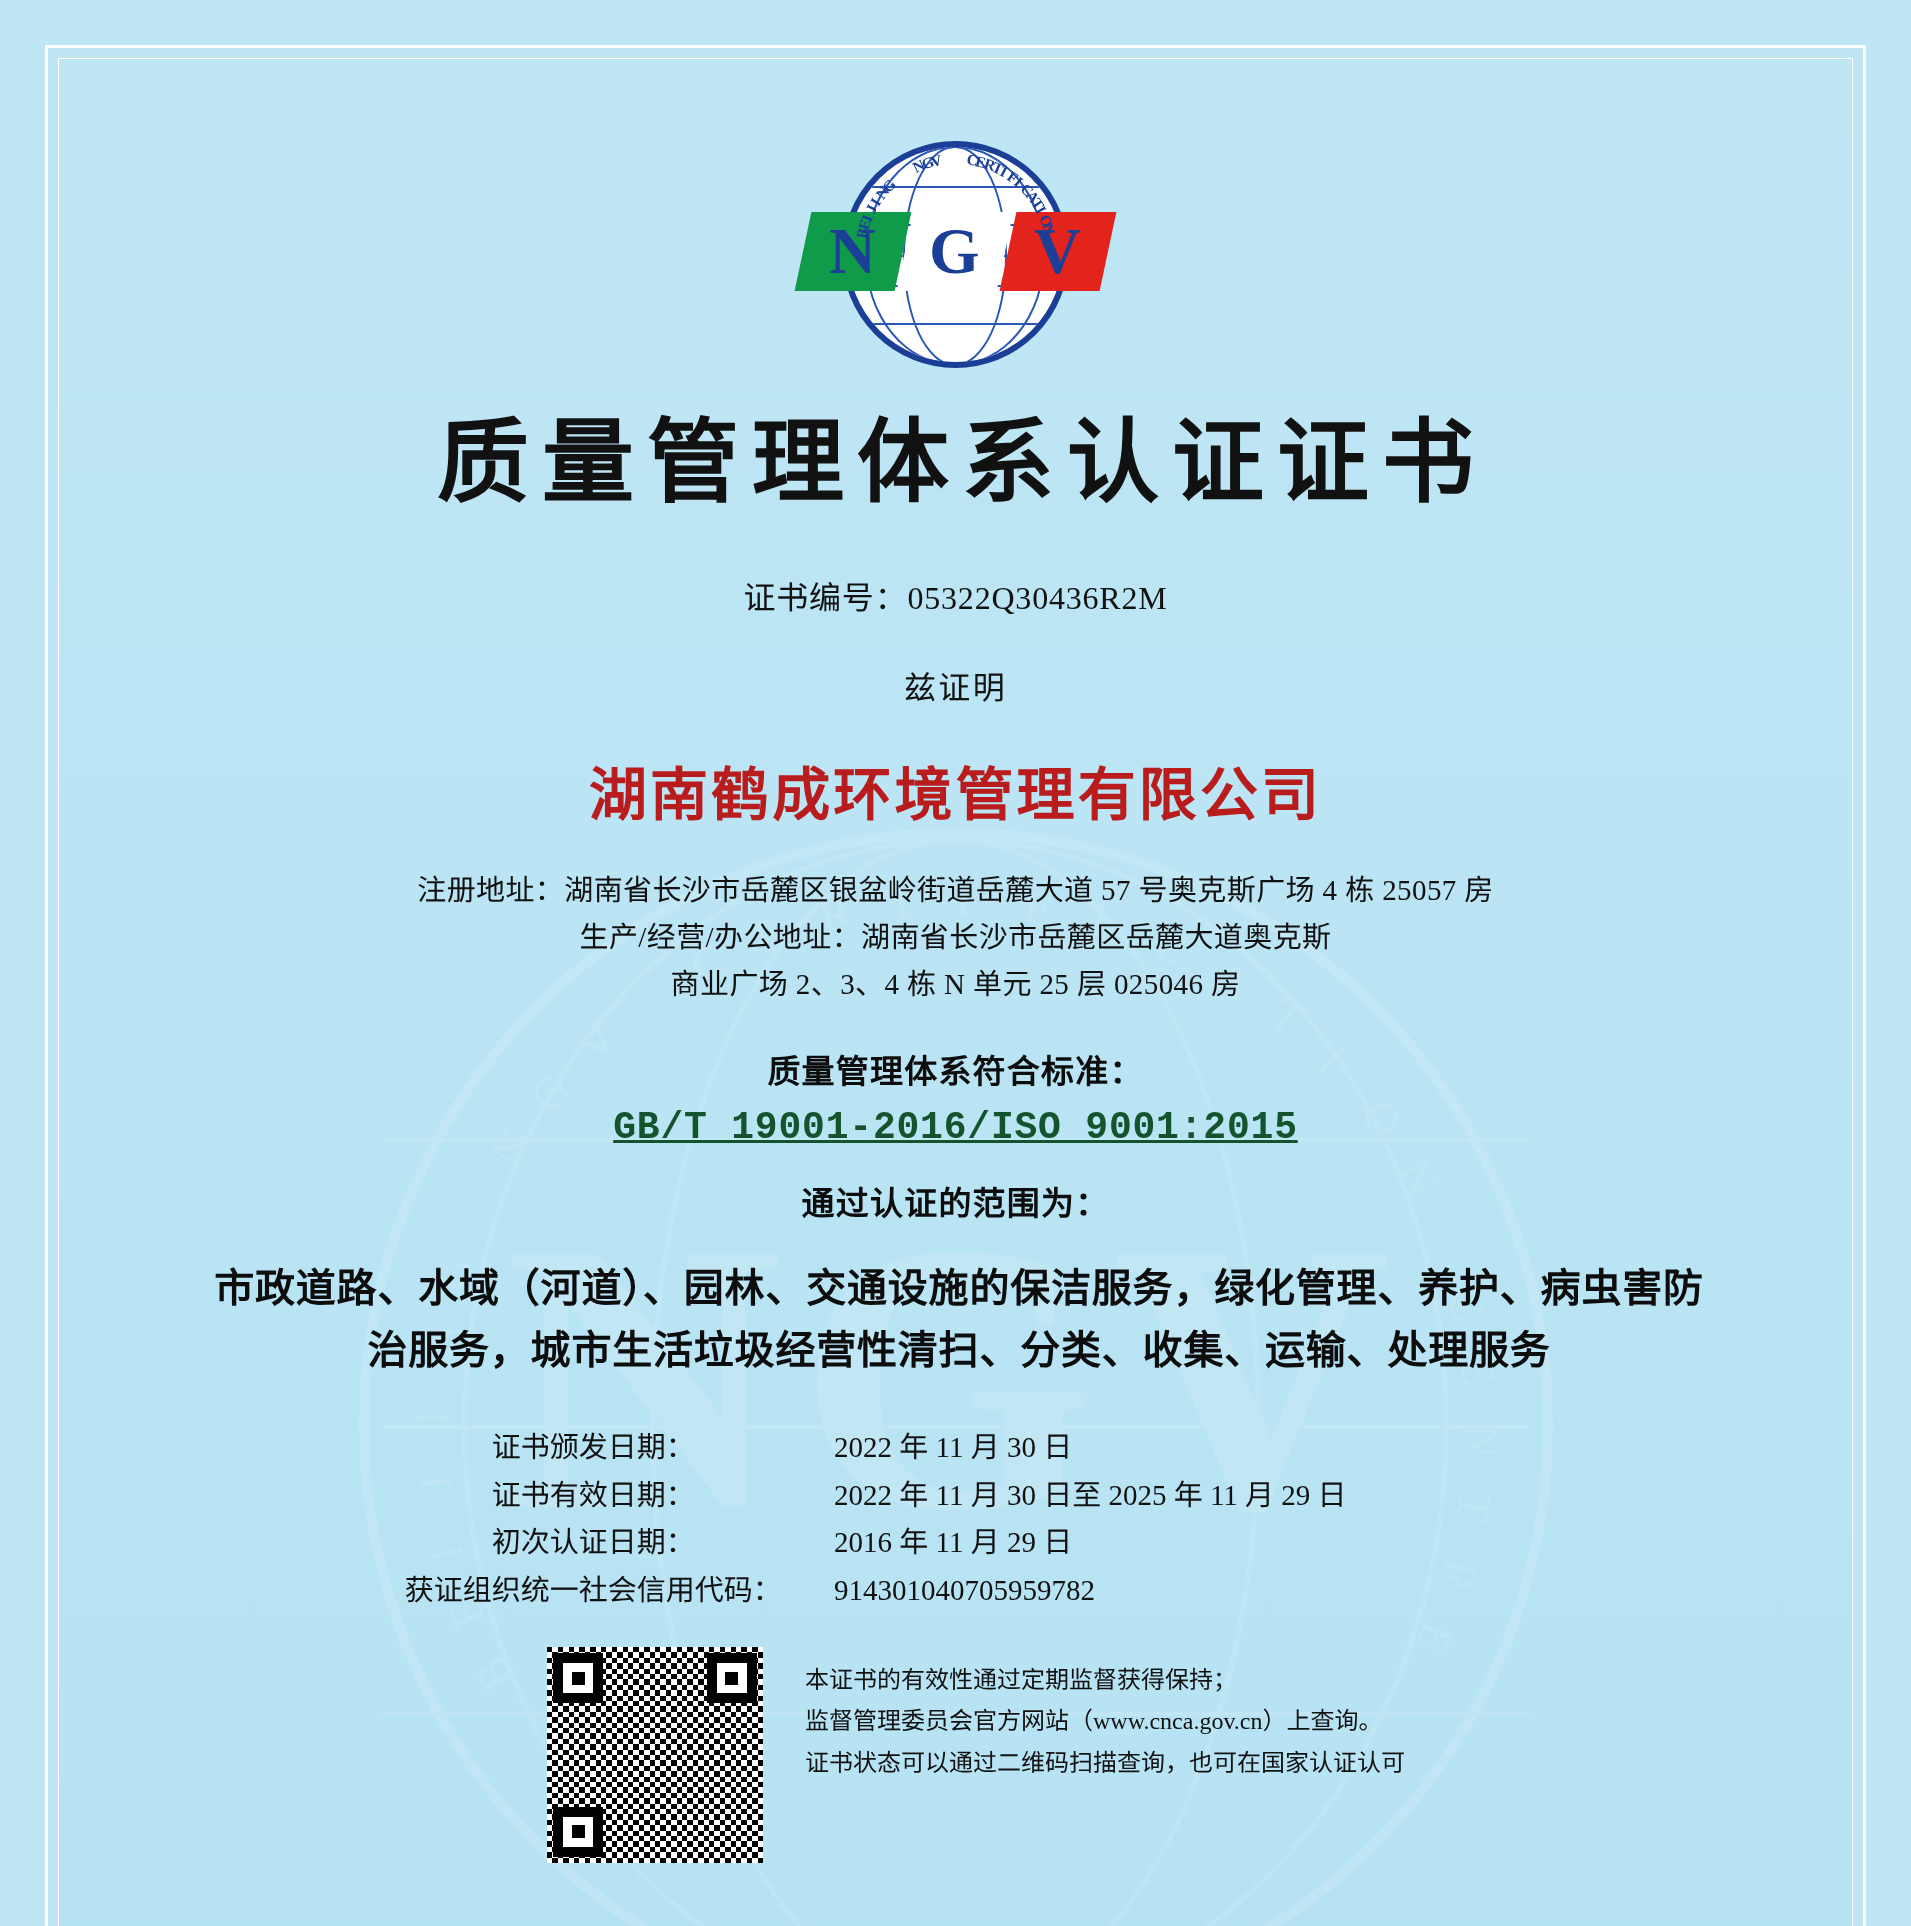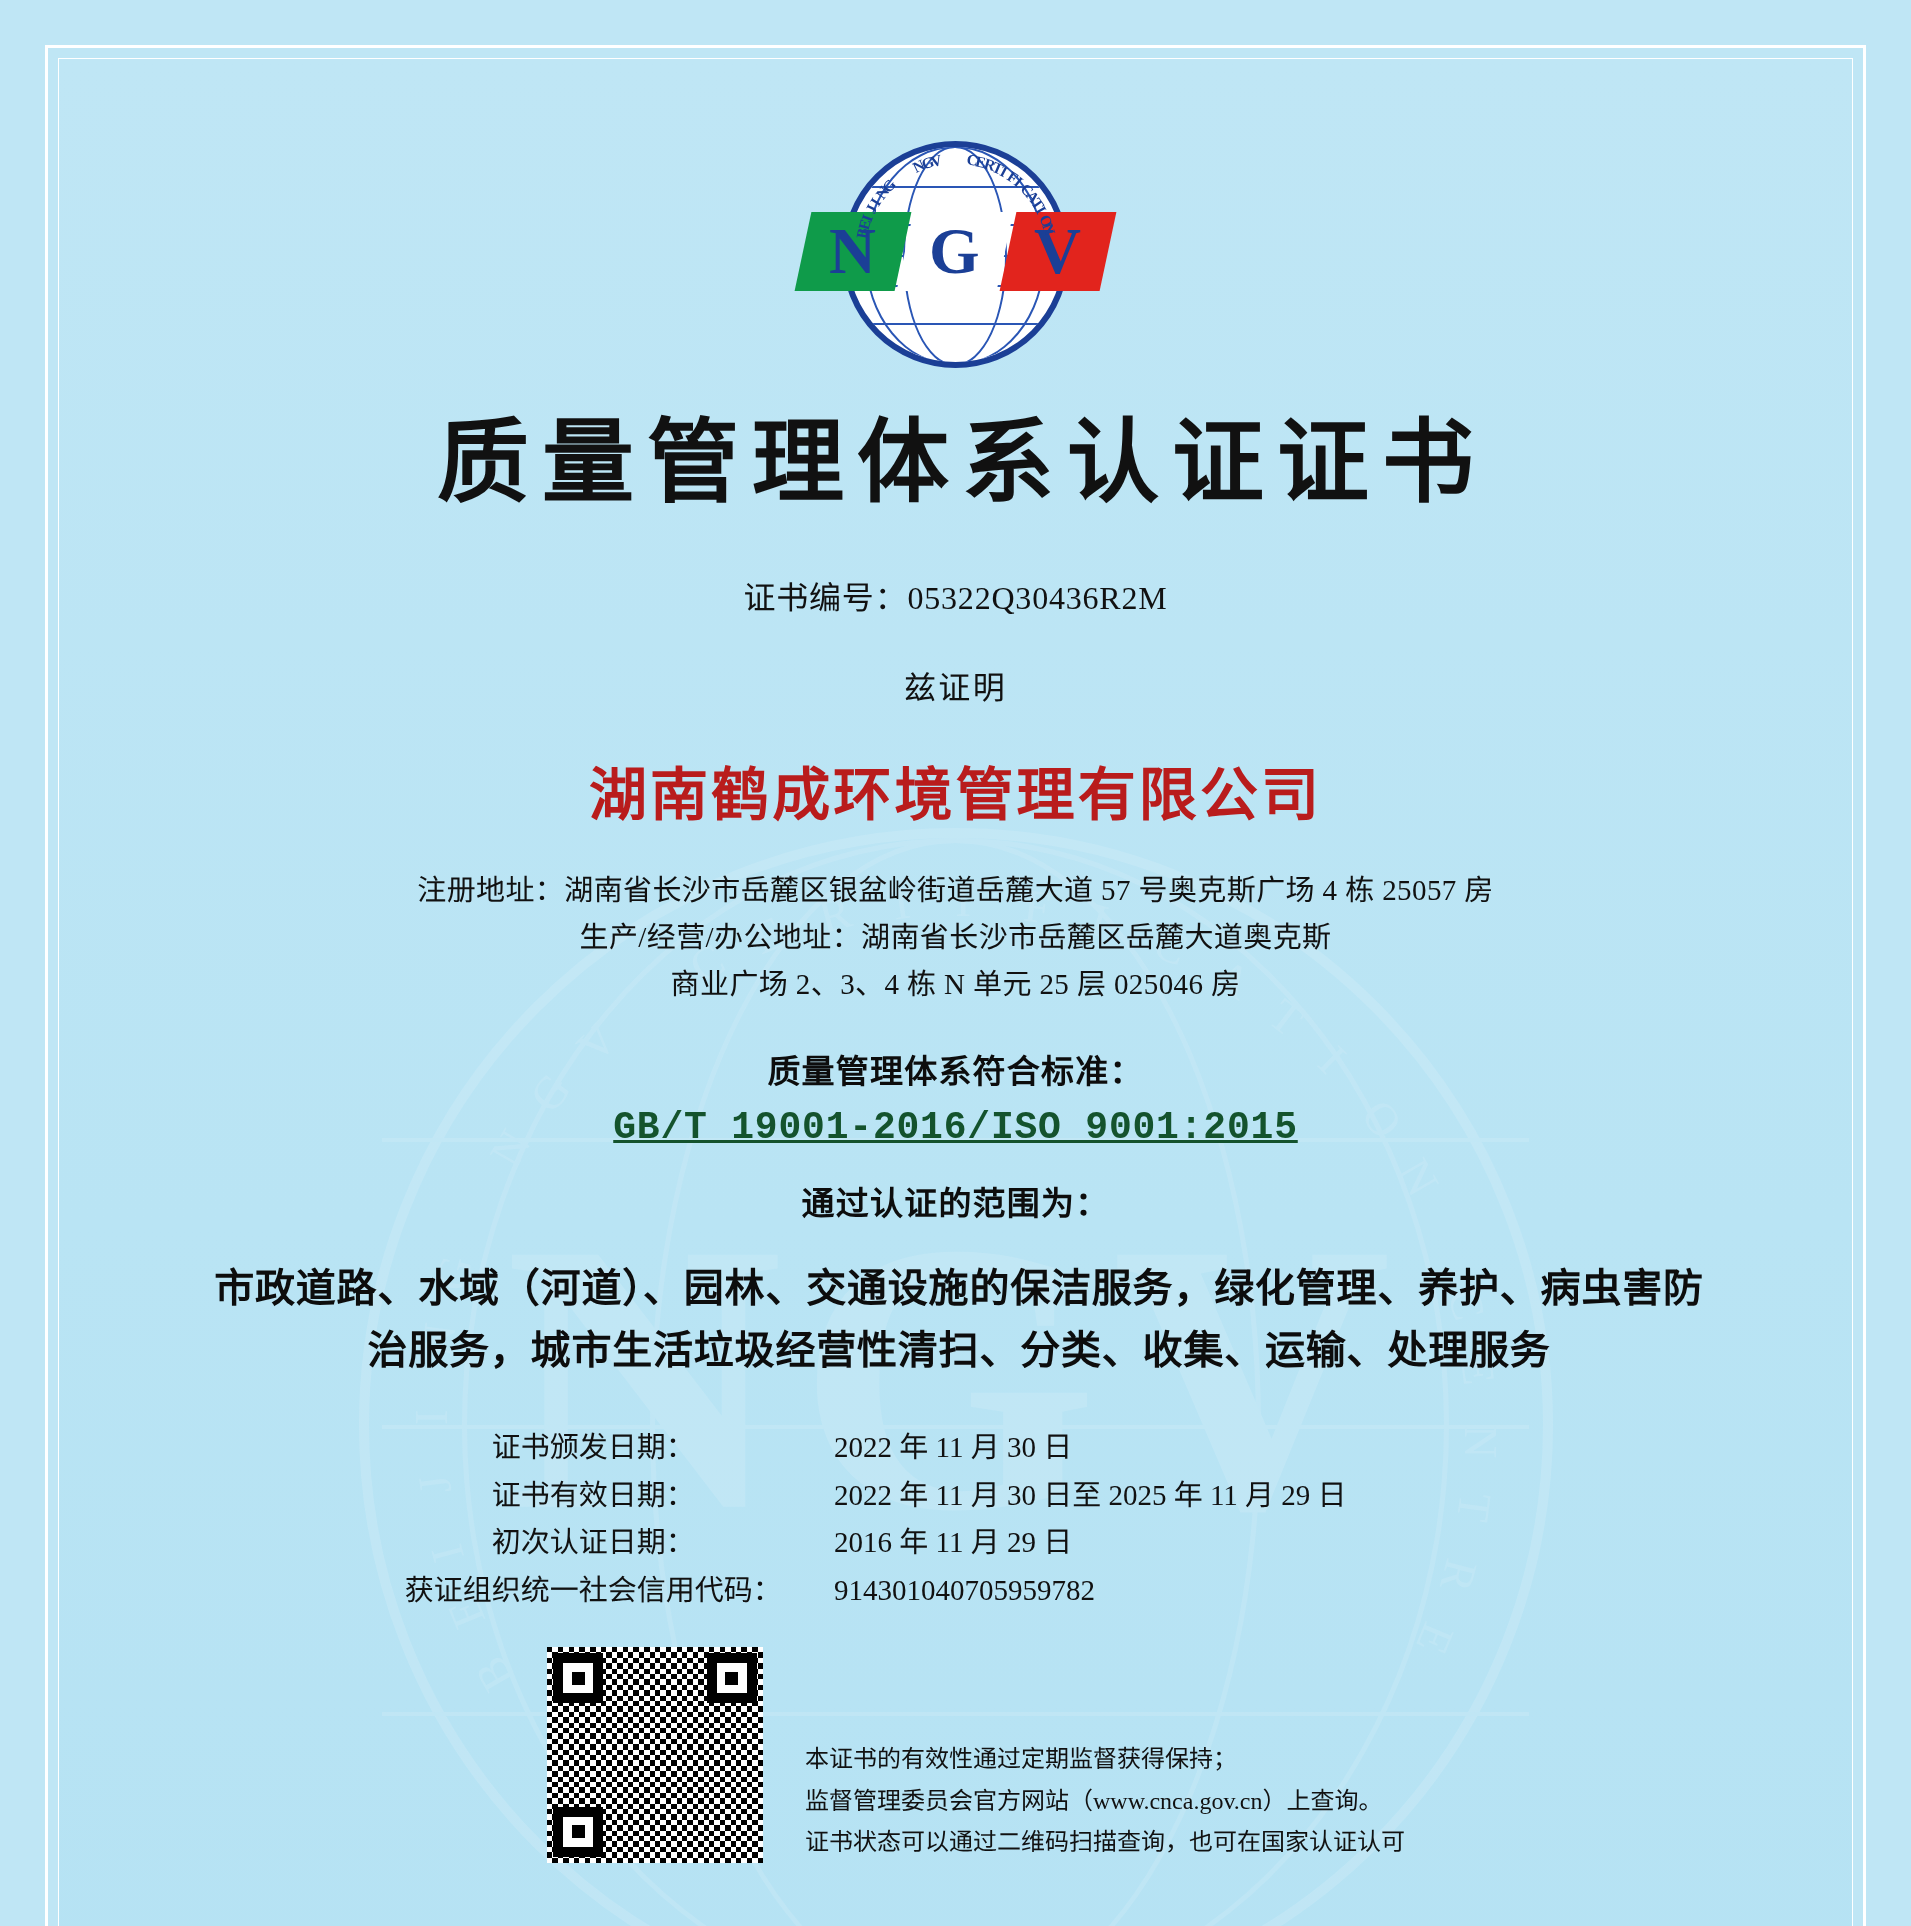--- a/index.html
+++ b/index.html
@@ -290,21 +290,21 @@
     padding-right: 15.4px;
     box-sizing: border-box;
     white-space: nowrap;
   }
   .dates .val { flex: 1 1 auto; }
 
   .qr-block {
     position: relative;
     margin: 37px 0 0;
     display: flex;
-    align-items: flex-end;
+    align-items: flex-start;
     padding-left: 416px;
   }
   .qr {
     width: 216px;
     height: 216px;
     background:
       repeating-linear-gradient(90deg,#000 0 5.4px,#fff 5.4px 10.8px),
       repeating-linear-gradient(0deg,#000 0 5.4px,#fff 5.4px 10.8px);
     background-blend-mode: difference;
     background-color: #fff;

